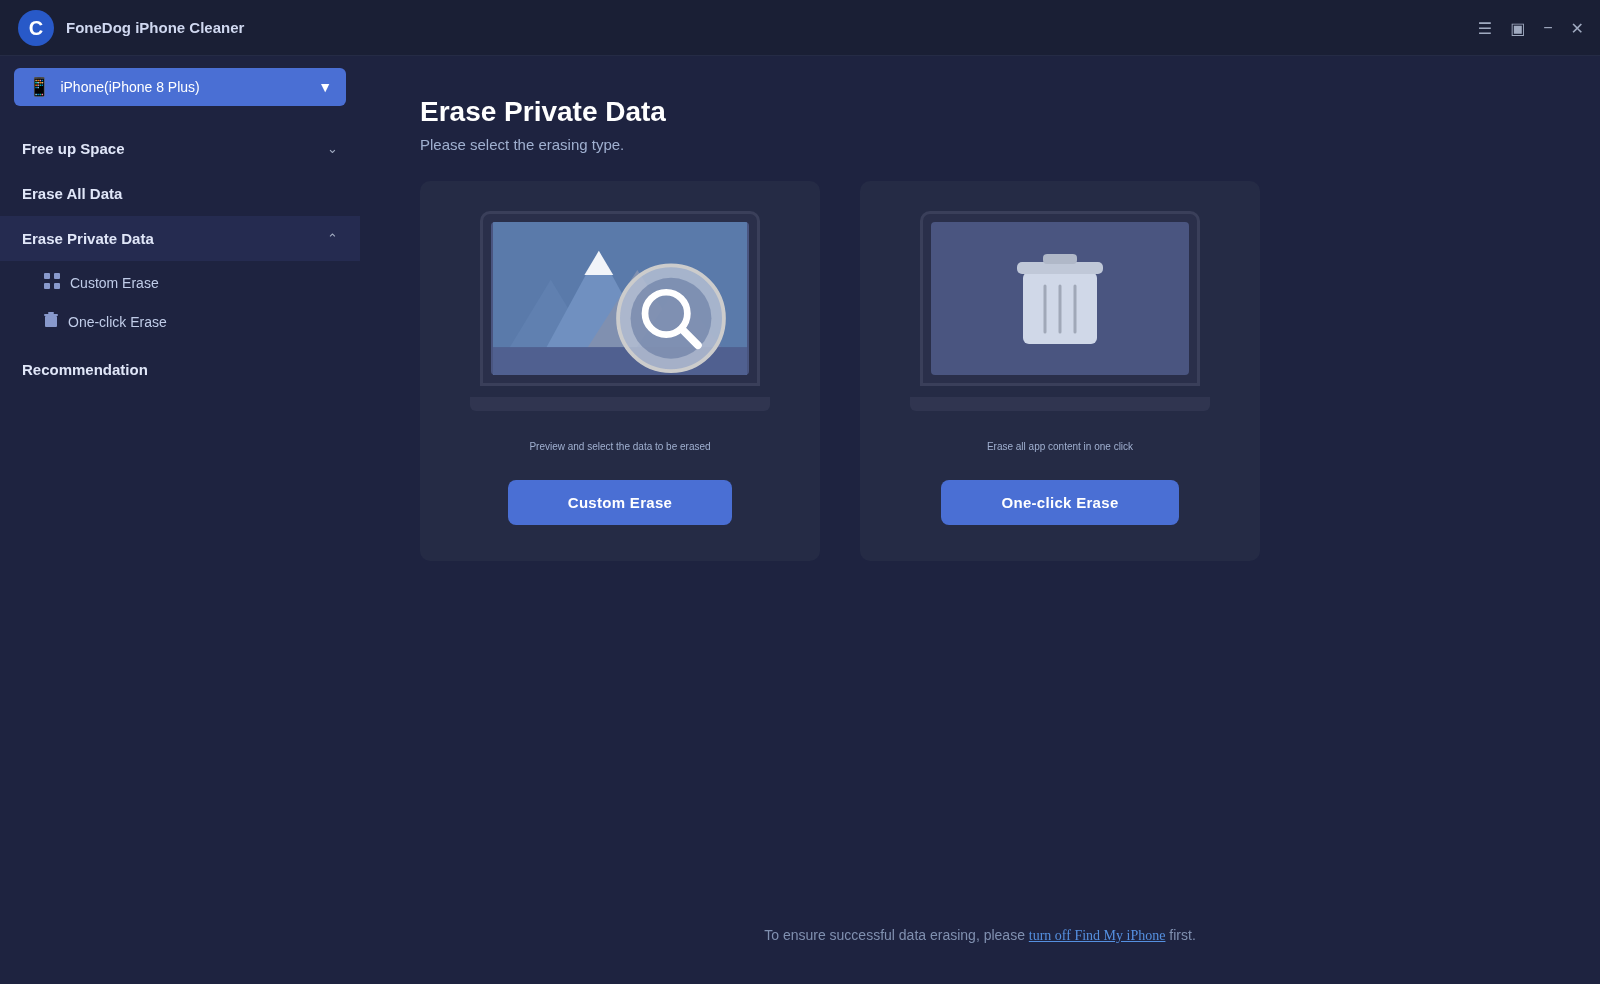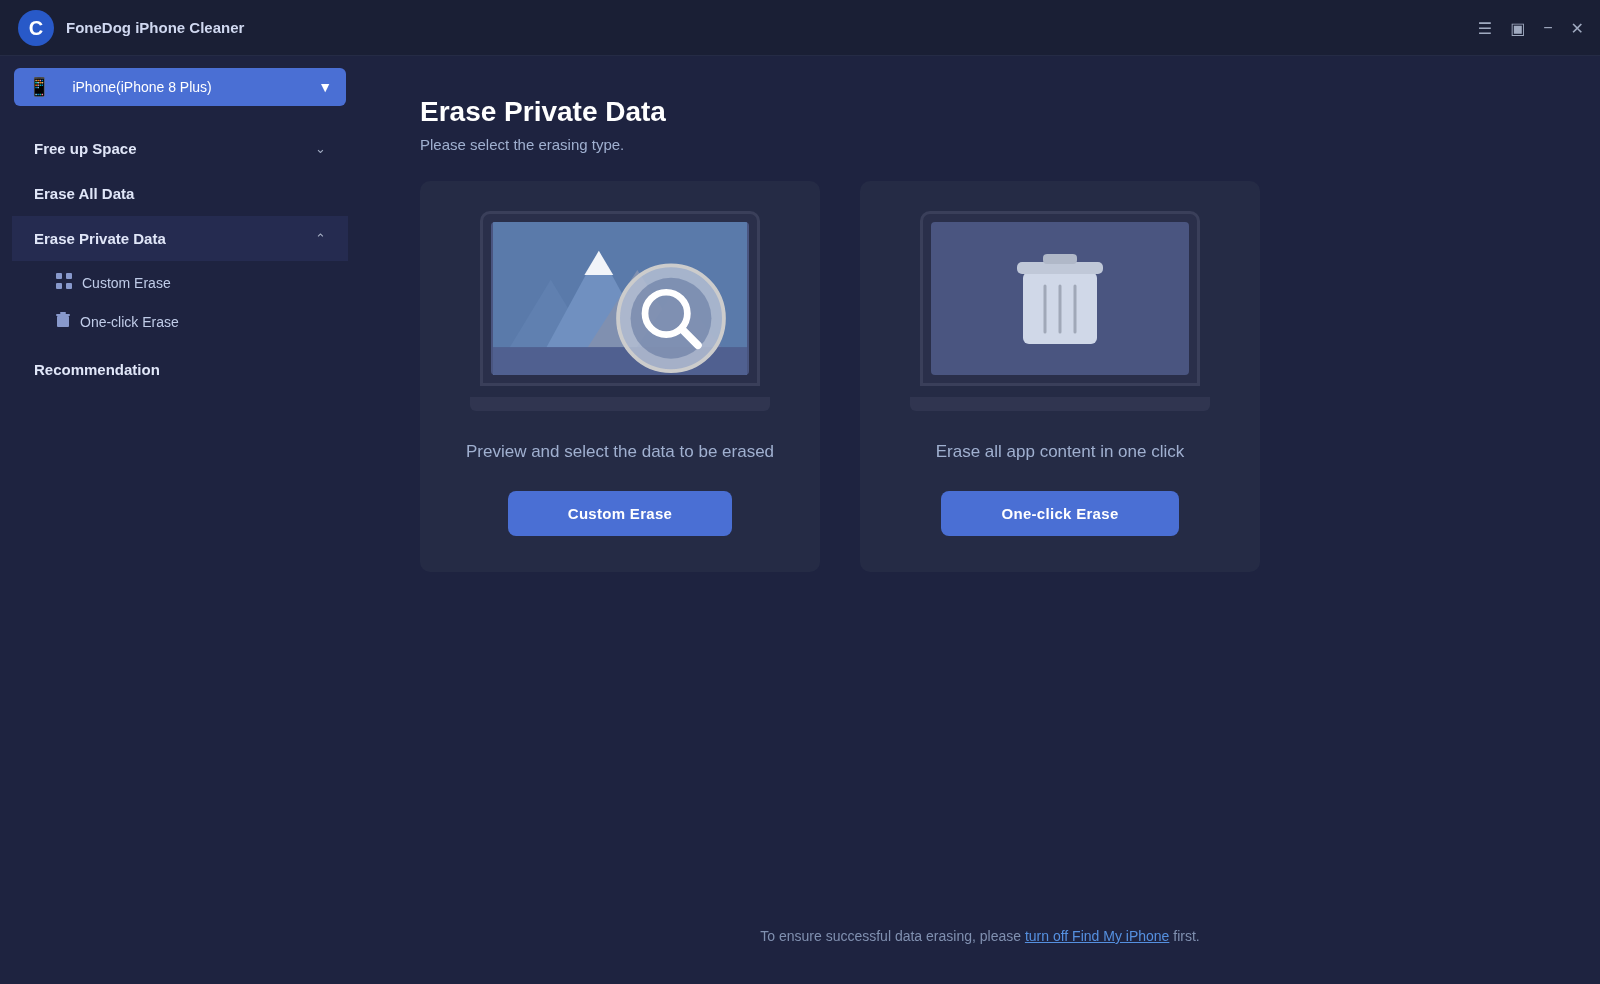--- a/index.html
+++ b/index.html
@@ -74,30 +74,29 @@
     .device-selector-icon {
       font-size: 18px;
       margin-right: 10px;
       color: #fff;
     }
     .device-selector-label {
       flex: 1;
       font-size: 14px;
       font-weight: 500;
       color: #fff;
-      margin-left: 12px;
     }
     .device-selector-arrow {
       color: #fff;
       font-size: 14px;
     }
 
     .sidebar-menu {
       flex: 1;
-      padding: 8px 12px;
+      padding: 8px 0;
     }
     .menu-item {
       padding: 14px 22px;
       cursor: pointer;
       display: flex;
       align-items: center;
       justify-content: space-between;
     }
     .menu-item-label {
       font-size: 15px;
@@ -169,21 +168,21 @@
     }
 
     .card-illustration {
       width: 300px;
       height: 200px;
       margin-bottom: 28px;
       position: relative;
     }
 
     .card-description {
-      font-size: 17px;
+      font-size: 10px;
       color: #a0b0d0;
       text-align: center;
       margin-bottom: 26px;
       line-height: 1.5;
     }
 
     .card-button {
       background: #4a6fd4;
       color: #fff;
       border: none;
@@ -199,20 +198,21 @@
       font-size: 14px;
       color: #8090b0;
       text-align: center;
       margin-top: auto;
       padding-top: 20px;
     }
     .footer-link {
       color: #5590e0;
       text-decoration: underline;
       cursor: pointer;
+      font-family: Liberation Serif, serif;
     }
   </style>
 </head>
 <body>
 
 <div class="titlebar">
   <svg class="titlebar-logo" viewBox="0 0 40 40">
     <circle cx="20" cy="20" r="18" fill="#2a5fd8" opacity="0.9"></circle>
     <text x="20" y="27" text-anchor="middle" fill="white" font-size="20" font-weight="bold" font-family="Arial">C</text>
   </svg>

